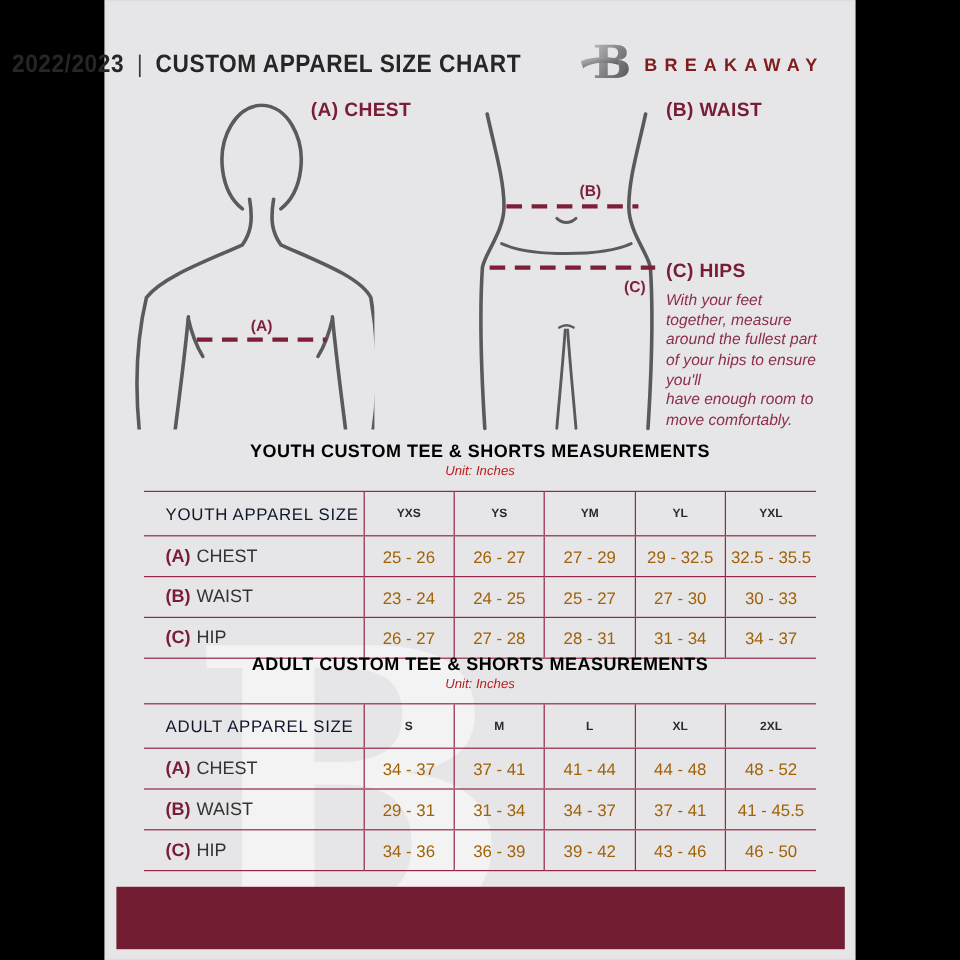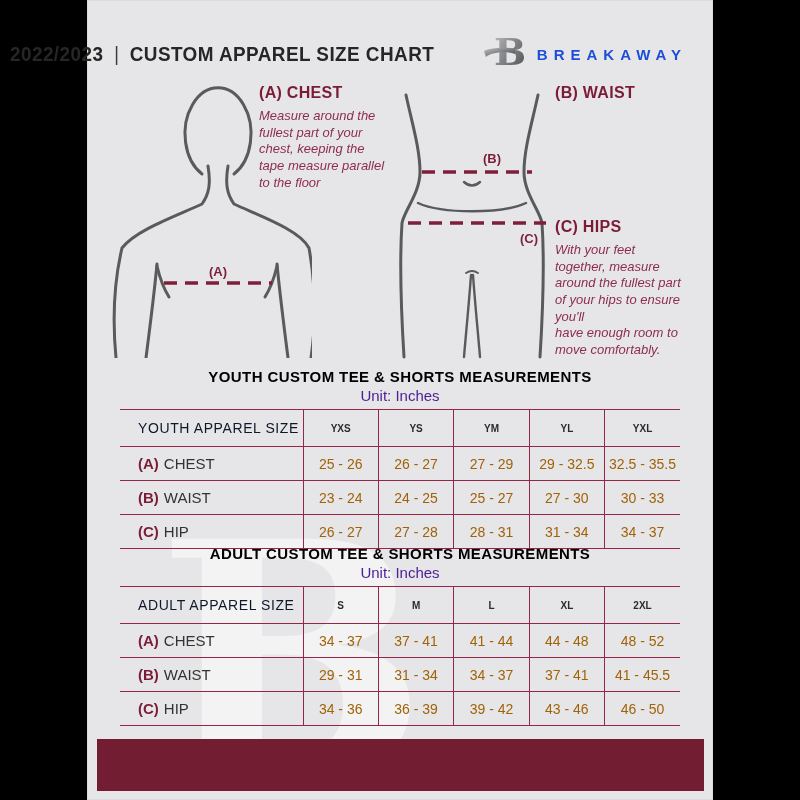--- a/index.html
+++ b/index.html
@@ -24,41 +24,41 @@
   .hdr{
     position:absolute;top:34px;left:0;right:0;height:40px;
     display:flex;align-items:center;justify-content:flex-end;
     padding:0 26px;
   }
   .hdr-left{display:flex;align-items:center;gap:10px;color:#262626;
     transform:scaleX(0.9);transform-origin:left center;white-space:nowrap;}
   .hdr-year,.hdr-title{font-weight:bold;font-size:21px;letter-spacing:0.5px;}
   .hdr-div{font-weight:300;font-size:20px;color:#3a3a3a;padding:0 2px;}
   .hdr-right{display:flex;align-items:center;gap:9px;}
-  .brand{font-weight:bold;font-size:15px;letter-spacing:6px;color:#1d4ed8;}
+  .brand{font-weight:bold;font-size:15px;letter-spacing:6px;color:#7f1d1d;}
 
   
   .fig{position:absolute;}
   .sec-head{
     position:absolute;font-weight:bold;font-size:16px;letter-spacing:0.3px;
     color:#7a1c36;
   }
   .sec-body{
     position:absolute;font-style:italic;font-size:13px;line-height:1.28;
     color:#8e2d4b;white-space:pre-line;
   }
 
   
   .tbl-title{
     position:absolute;left:0;right:0;text-align:center;
     font-weight:bold;font-size:15px;letter-spacing:0.4px;color:#000000;
   }
   .tbl-unit{
     position:absolute;left:0;right:0;text-align:center;
-    font-size:15px;color:#4c1d95;
+    font-style:italic;font-size:11px;color:#b91c1c;
   }
   table.size{
     position:absolute;left:33px;width:560px;border-collapse:collapse;
     table-layout:fixed;
   }
   table.size th, table.size td{
     border-bottom:1.5px solid #962647;padding:0;
   }
   table.size thead th{border-top:1.5px solid #962647;}
   table.size th + th, table.size td + td{border-left:1.5px solid #962647;}
@@ -133,25 +133,20 @@
         <path d="M 79 182 C 77 210 74 240 72 264" stroke-width="2.4"></path>
         <path d="M 81 182 C 83 210 86 240 88 264" stroke-width="2.4"></path>
       </g>
       <path d="M 30 79 L 140 79" stroke="#7e1f39" stroke-width="3.5" stroke-dasharray="13 8" fill="none"></path>
       <text x="100" y="70" text-anchor="middle" font-size="13" font-weight="bold" fill="#7e1f39">(B)</text>
       <path d="M 16 130 L 154 130" stroke="#7e1f39" stroke-width="3.5" stroke-dasharray="13 8" fill="none"></path>
       <text x="137" y="150" text-anchor="middle" font-size="13" font-weight="bold" fill="#7e1f39">(C)</text>
     </svg>
 
     <div class="sec-head" style="left:172px;top:84px">(A) CHEST</div>
-    <div class="sec-body" style="left:172px;top:108px;width:145px">Measure around the
-fullest part of your
-chest, keeping the
-tape measure parallel
-to the floor</div>
 
     <div class="sec-head" style="left:468px;top:84px">(B) WAIST</div>
 
     <div class="sec-head" style="left:468px;top:218px">(C) HIPS</div>
     <div class="sec-body" style="left:468px;top:242px;width:145px">With your feet
 together, measure
 around the fullest part
 of your hips to ensure
 you'll
 have enough room to

